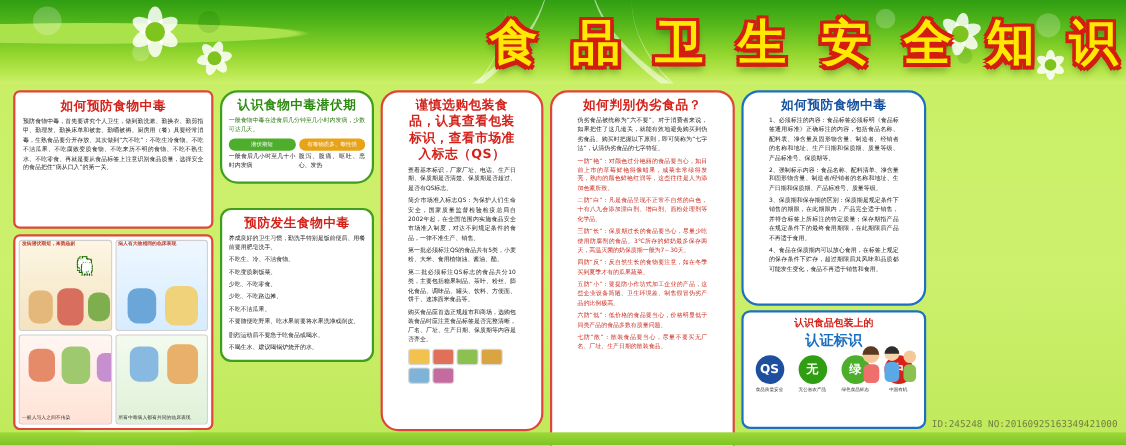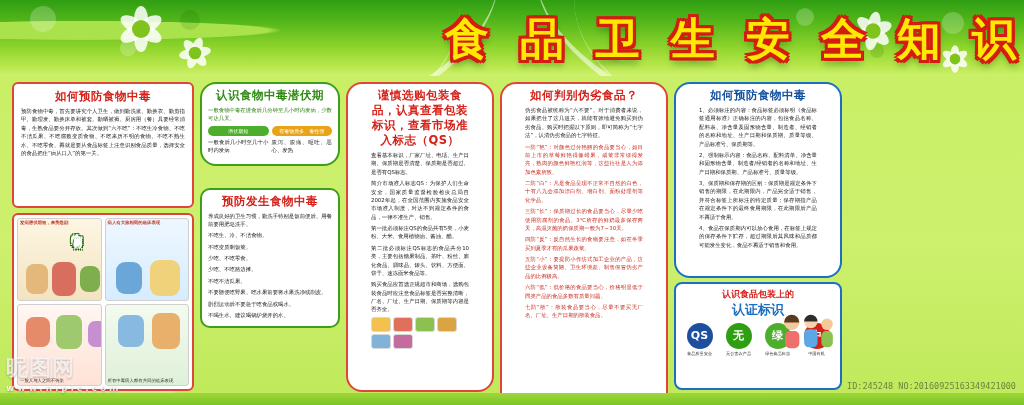--- a/index.html
+++ b/index.html
@@ -370,18 +370,14 @@
           <circle cx="51" cy="15" r="6" fill="#f5c89a"></circle>
           <rect x="45" y="22" width="12" height="17" rx="5" fill="#8cc152"></rect>
         </svg>
       </div>
     </div>
 
   </div>
 
   <div class="bottombar"></div>
 
-  <div class="wm-left">
-    <span>昵图网</span>
-    <small>www.nipic.com</small>
-  </div>
   <div class="wm-right">ID:245248 NO:20160925163349421000</div>
 </div>
 
 </body></html>

